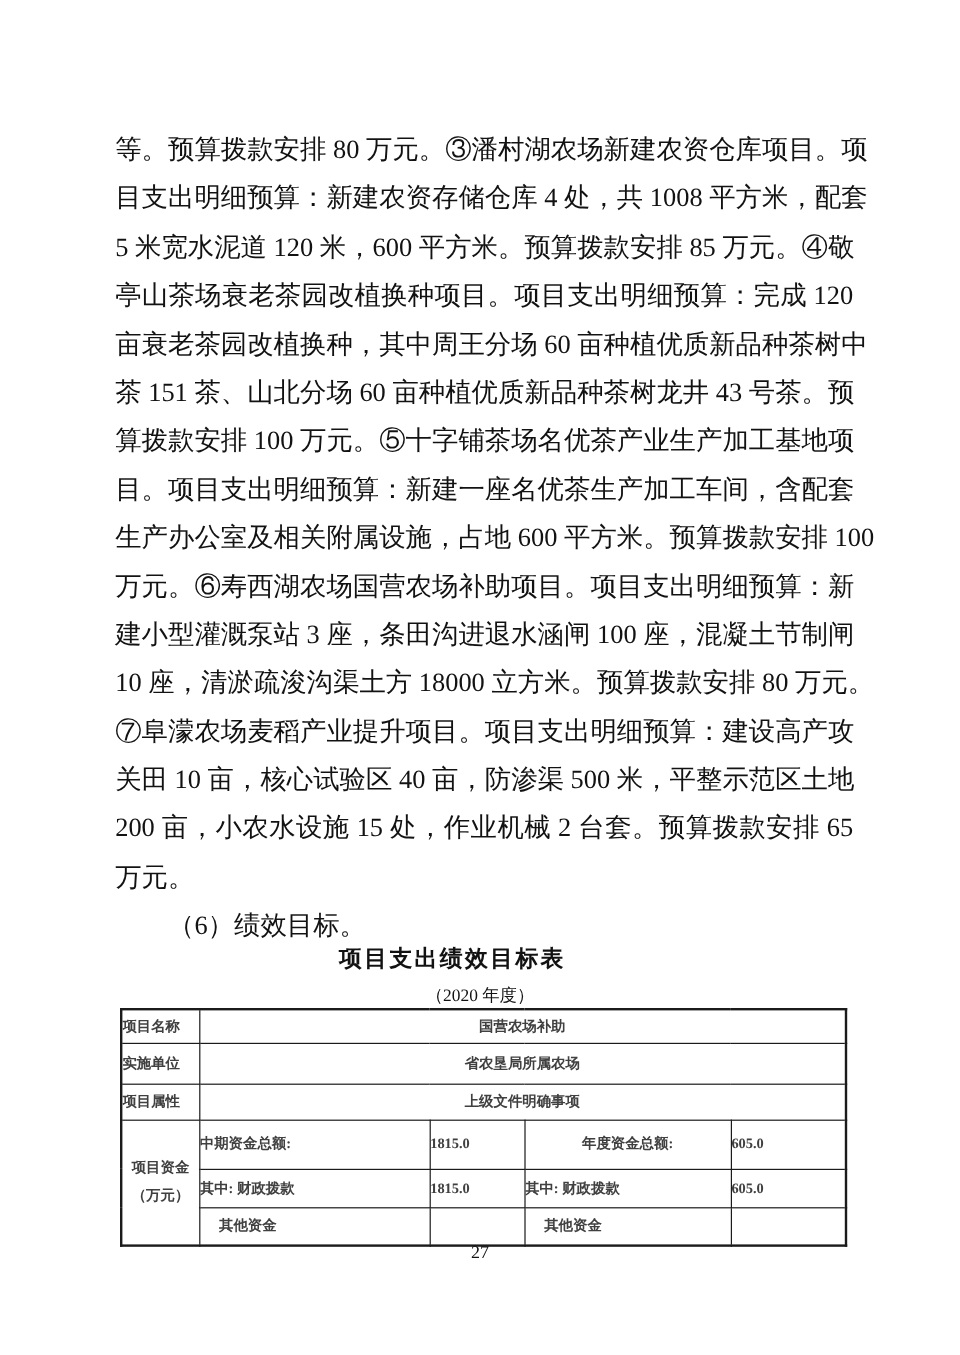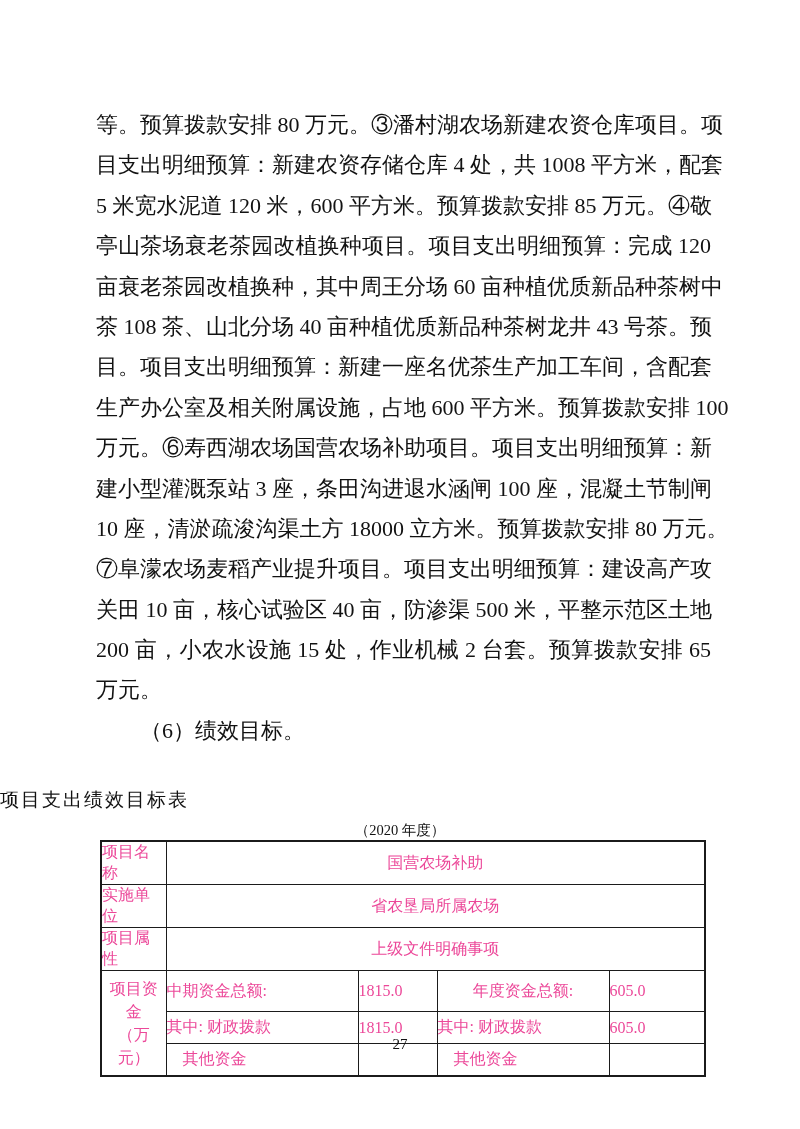--- a/index.html
+++ b/index.html
@@ -15,33 +15,34 @@
   }
   .dl{
     height:40.4px;line-height:40.4px;white-space:nowrap;
     text-align:justify;text-align-last:justify;
   }
   .dl.plain{text-align:left;text-align-last:left;}
   .dl.indent{padding-left:44px;}
   
   .tbl-title{
     position:absolute;top:788px;left:0;width:754px;
-    text-align:left;font-weight:normal;font-size:19px;line-height:24px;
+    text-align:center;font-weight:bold;font-size:19px;line-height:24px;
     letter-spacing:2px;
   }
   .tbl-sub{
     position:absolute;top:820px;left:0;width:800px;
     text-align:center;font-size:14.5px;line-height:20px;
   }
   
   table.perf{
     position:absolute;top:840px;left:100px;width:604px;
     border-collapse:collapse;table-layout:fixed;
-    font-size:16px;color:#ec4899;
+    font-size:12px;color:#404040;
     border:2px solid #1b1b1b;
+    font-weight:bold;
   }
   table.perf td{
     border:1.5px solid #1b1b1b;
     padding:0;vertical-align:middle;
     overflow:hidden;
   }
   td.lab{text-align:left;padding-left:5px;}
   td.cval{text-align:center;padding-right:70px;}
   td.mlab1{text-align:left;padding-left:7px;margin-left:41px;}
   td.mlab2{text-align:center;padding-left:3px;}
@@ -59,21 +60,22 @@
 </style>
 </head>
 <body>
 
 <div class="doc-body">
   <div class="dl">等。预算拨款安排 80 万元。③潘村湖农场新建农资仓库项目。项</div>
   <div class="dl">目支出明细预算：新建农资存储仓库 4 处，共 1008 平方米，配套</div>
   <div class="dl">5 米宽水泥道 120 米，600 平方米。预算拨款安排 85 万元。④敬</div>
   <div class="dl">亭山茶场衰老茶园改植换种项目。项目支出明细预算：完成 120</div>
   <div class="dl">亩衰老茶园改植换种，其中周王分场 60 亩种植优质新品种茶树中</div>
-  <div class="dl">茶 108 茶、山北分场 40 亩种植优质新品种茶树龙井 43 号茶。预</div>
+  <div class="dl">茶 151 茶、山北分场 60 亩种植优质新品种茶树龙井 43 号茶。预</div>
+  <div class="dl">算拨款安排 100 万元。⑤十字铺茶场名优茶产业生产加工基地项</div>
   <div class="dl">目。项目支出明细预算：新建一座名优茶生产加工车间，含配套</div>
   <div class="dl">生产办公室及相关附属设施，占地 600 平方米。预算拨款安排 100</div>
   <div class="dl">万元。⑥寿西湖农场国营农场补助项目。项目支出明细预算：新</div>
   <div class="dl">建小型灌溉泵站 3 座，条田沟进退水涵闸 100 座，混凝土节制闸</div>
   <div class="dl">10 座，清淤疏浚沟渠土方 18000 立方米。预算拨款安排 80 万元。</div>
   <div class="dl">⑦阜濛农场麦稻产业提升项目。项目支出明细预算：建设高产攻</div>
   <div class="dl">关田 10 亩，核心试验区 40 亩，防渗渠 500 米，平整示范区土地</div>
   <div class="dl">200 亩，小农水设施 15 处，作业机械 2 台套。预算拨款安排 65</div>
   <div class="dl plain">万元。</div>
   <div class="dl plain indent">（6）绩效目标。</div>

